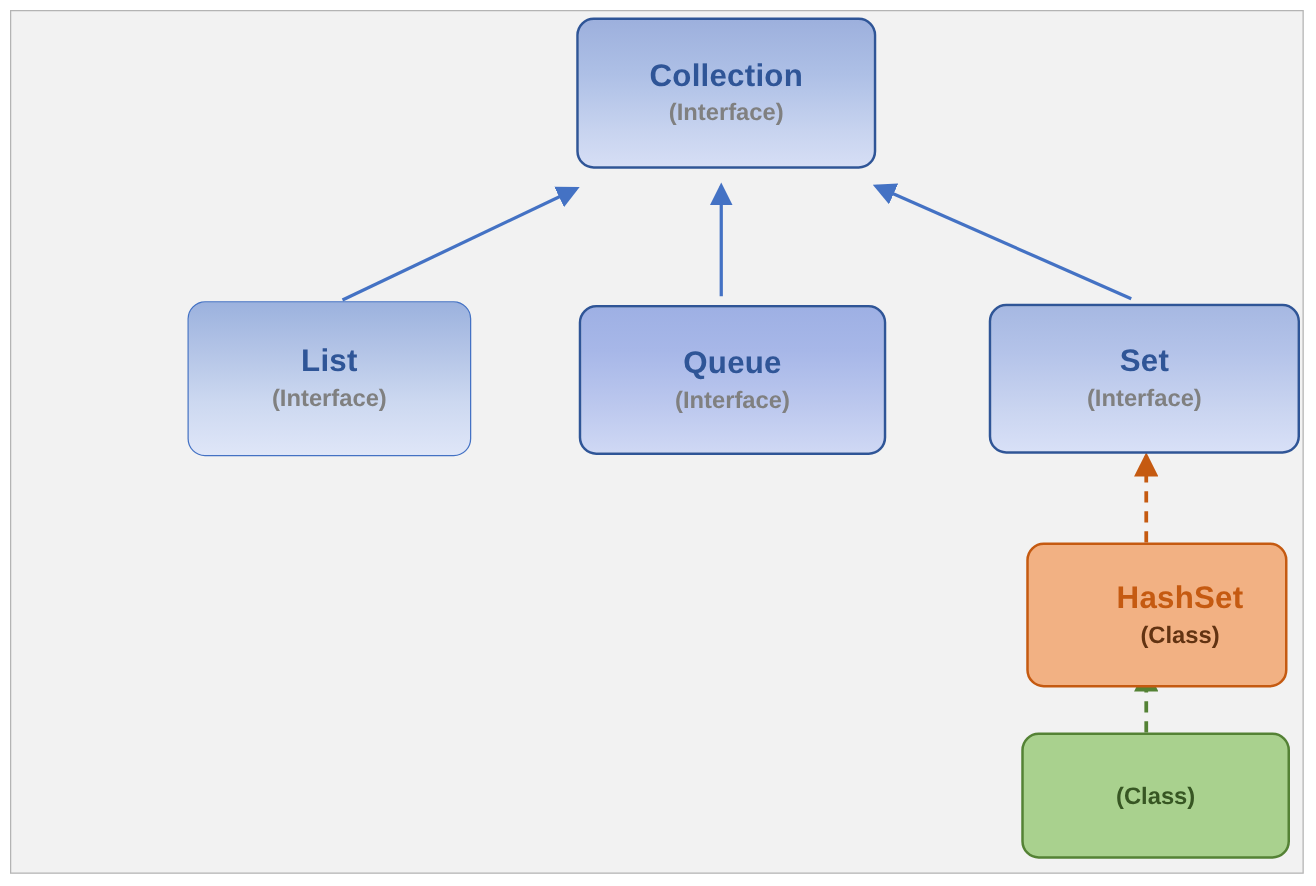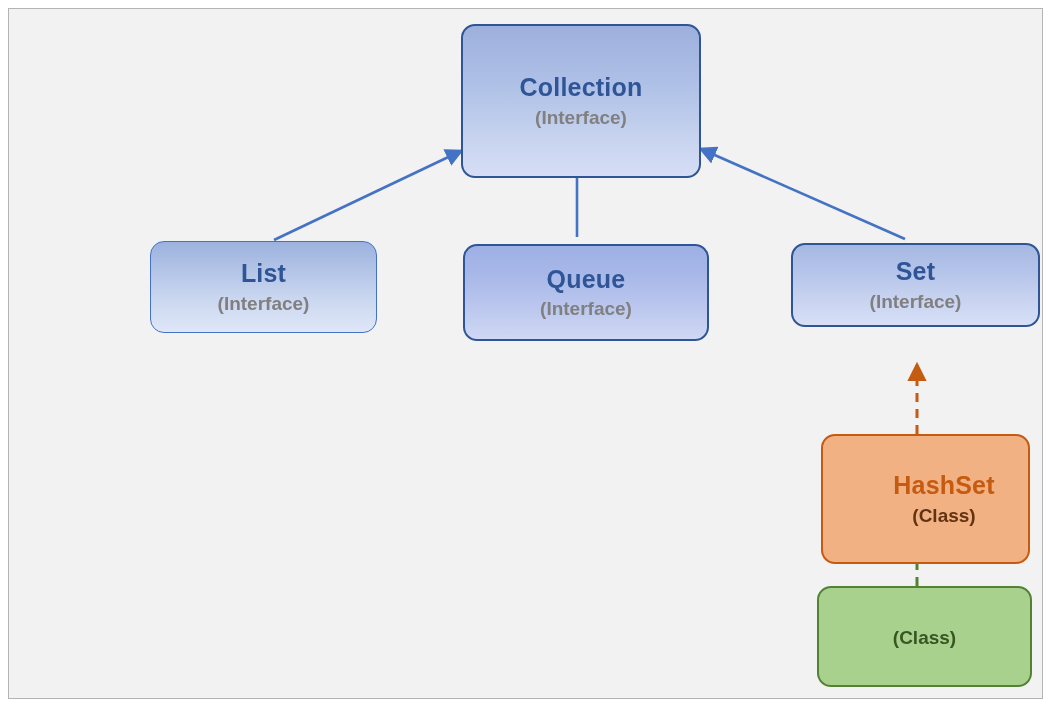--- a/index.html
+++ b/index.html
@@ -42,63 +42,63 @@
     letter-spacing: 0.2px;
   }
   .node .kind {
     font-weight: bold;
     font-size: 19px;
     margin-top: 4px;
   }
 
   
   #node-collection {
-    left: 452px;  top: 15px;
-    width: 240px; height: 154px;
+    left: 452px;  top: 5px;
+    width: 240px; height: 121px;
     background: linear-gradient(180deg, #9db0dd 0%, #aec0e6 38%, #c7d3ef 75%, #d6def5 100%);
     border: 2px solid #2f5597;
     text-align: center;
   }
   #node-collection .title { color: #2f5597; }
   #node-collection .kind  { color: #808080; }
 
   
   #node-list {
     left: 141px;  top: 232px;
-    width: 227px; height: 92px;
+    width: 227px; height: 124px;
     background: linear-gradient(180deg, #9cb2de 0%, #b2c3e6 30%, #ccd8f0 65%, #dfe6f8 100%);
     border: 1.5px solid #4472c4;
   }
   #node-list .title { color: #2f5597; }
   #node-list .kind  { color: #808080; }
 
   
   #node-queue {
     left: 454px;  top: 235px;
-    width: 246px; height: 97px;
+    width: 246px; height: 120px;
     background: linear-gradient(180deg, #9eb0e4 0%, #a7b7e8 30%, #bcc8ee 68%, #cfd8f4 100%);
     border: 2px solid #2f5597;
   }
   #node-queue .title { color: #2f5597; }
   #node-queue .kind  { color: #808080; }
 
   
   #node-set {
     left: 782px;  top: 234px;
-    width: 249px; height: 84px;
+    width: 249px; height: 120px;
     background: linear-gradient(180deg, #a6b8e2 0%, #b4c3e9 32%, #c9d4f0 70%, #d8e0f7 100%);
     border: 2px solid #2f5597;
   }
   #node-set .title { color: #2f5597; }
   #node-set .kind  { color: #808080; }
 
   
   #node-hashset {
     left: 812px;  top: 425px;
-    width: 209px; height: 130px;
+    width: 209px; height: 116px;
     background: #f2b183;
     border: 2px solid #c55a11;
     padding-left: 37px;
   }
   #node-hashset .title { color: #c55a11; }
   #node-hashset .kind  { color: #623312; }
 
   
   #node-linkedhashset {
     left: 808px;  top: 577px;

